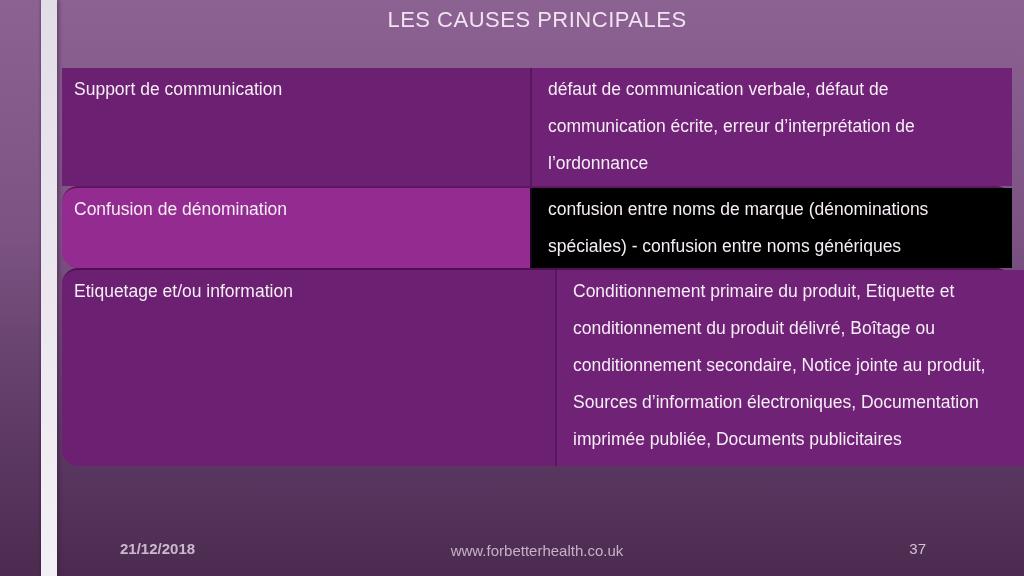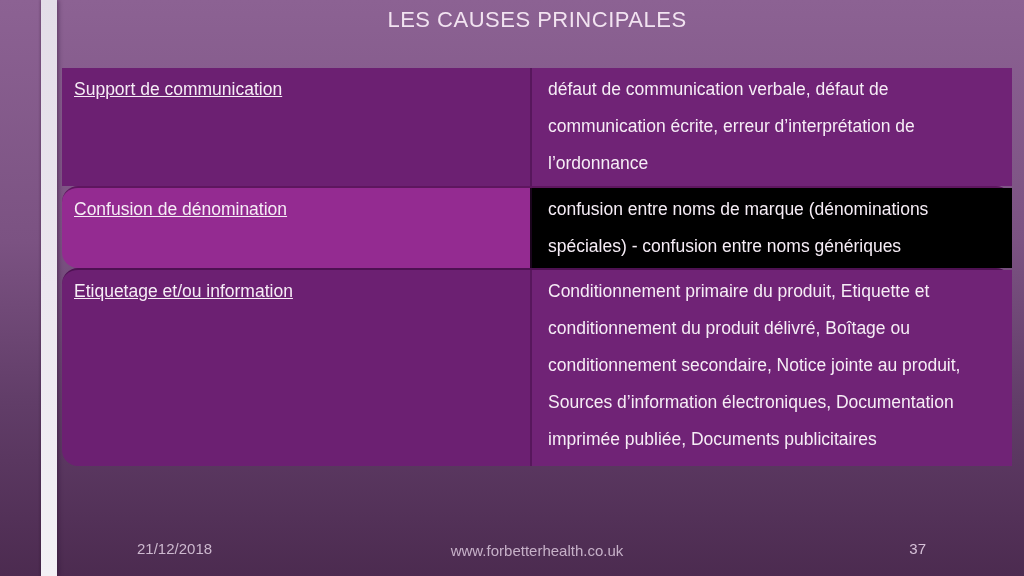--- a/index.html
+++ b/index.html
@@ -43,30 +43,30 @@
   .row { display: flex; }
   .row + .row { border-top: 2px solid rgba(58,8,62,0.6); border-radius: 16px; }
   .row-dark  { background: #6c2072; }
   .row-light { background: #942b91; }
   .row-dark  .col-right { background: #702376; }
   .row-light .col-right { background: #000000; }
   .cell {
     font-size: 17.5px; color: #f6edf6;
     line-height: 37px;
   }
-  .cell.col-left  { padding: 3px 12px 3px 12px; text-decoration: underline; }
+  .cell.col-left  { padding: 3px 12px 3px 12px; }
   .cell.col-right { padding: 3px 32px 3px 16px; border-left: 2px solid rgba(58,8,62,0.45); }
   .row-1 { min-height: 118px; }
   .row-2 { min-height: 80px; }
-  .row-3 { min-height: 196px; }
+  .row-3 { min-height: 196px; gap: 25px; }
   .footer {
     position: absolute; left: 62px; top: 540px; width: 950px;
     font-size: 15px; color: #ccb8ce;
   }
-  .footer-date   { position: absolute; left: 75px; top: 0; }
+  .footer-date   { position: absolute; left: 58px; top: 0; font-weight: bold; }
   .footer-site   { position: absolute; left: 0; right: 0; top: 2px; text-align: center; color: #c6b1c8; }
   .footer-number { position: absolute; right: 86px; top: 0; color: #d6c1d8; }
 </style>
 </head>
 <body>
 
 <div class="slide">
 
   <div class="left-strip"></div>
 

